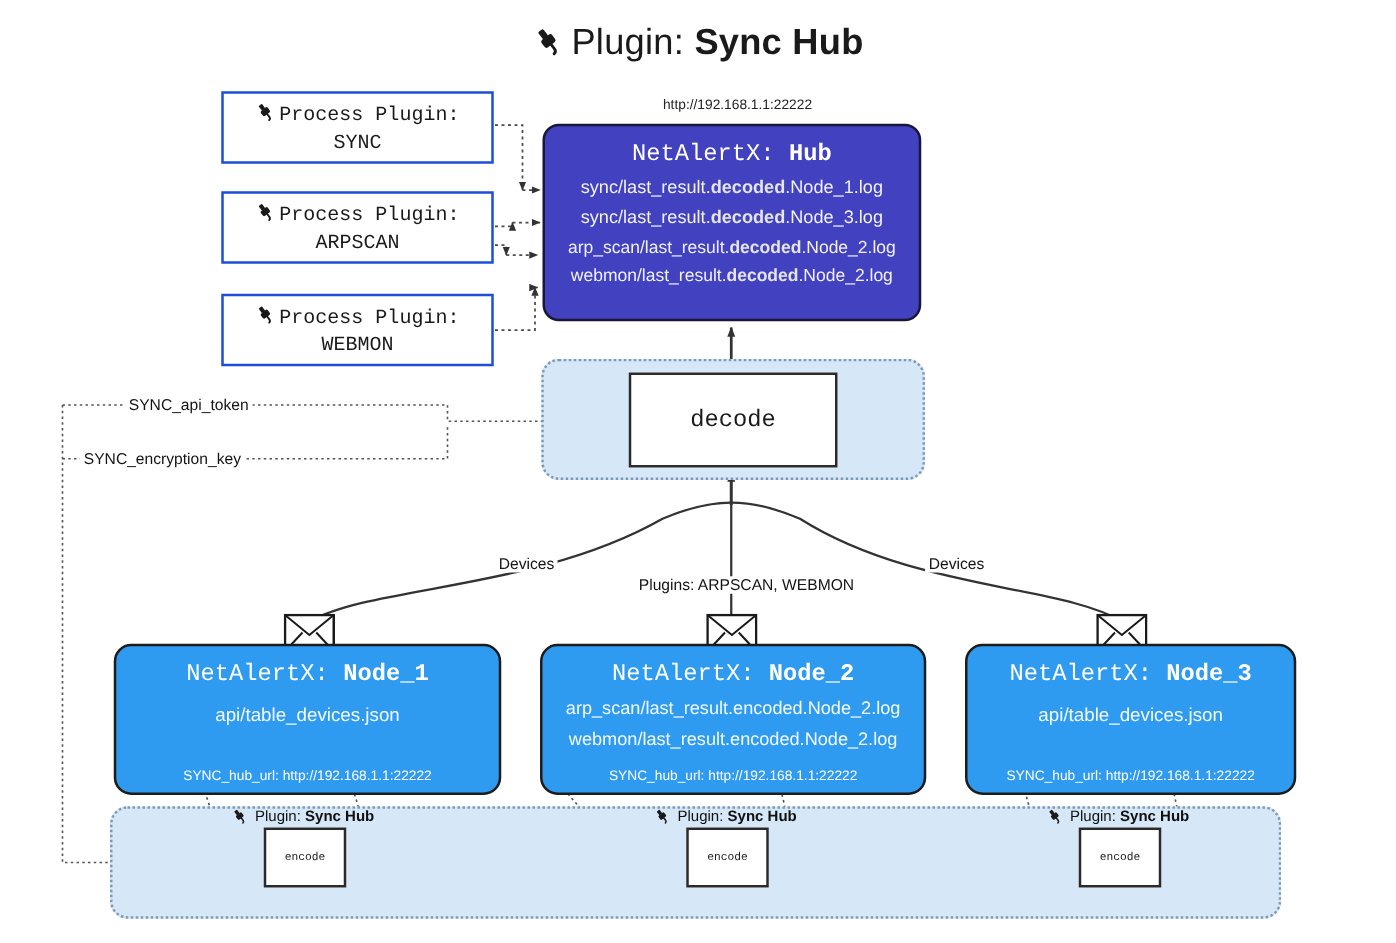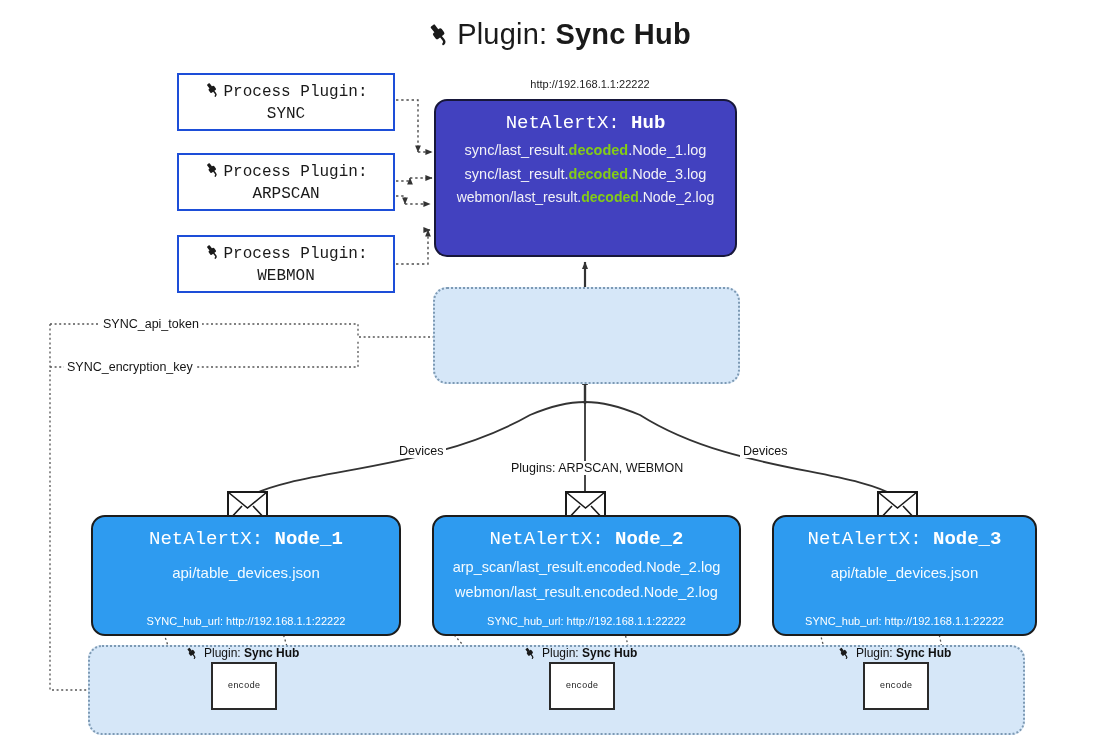--- a/index.html
+++ b/index.html
@@ -26,21 +26,21 @@
   .pbox .l2{white-space:nowrap;}
   .pbox .plug{margin-right:2px;vertical-align:-2px;}
 
   
   .hub{position:absolute;left:434px;top:99px;width:303px;height:158px;background:#4241bf;
        border:2px solid #17173a;border-radius:13px;box-sizing:border-box;color:#fff;}
   .hub-title{text-align:center;margin-top:11px;font-family:"Liberation Mono",monospace;
              font-size:19px;white-space:nowrap;}
   .hub-title b{font-weight:700;}
   .hub-line{font-size:14.5px;text-align:center;margin-top:8px;white-space:nowrap;color:#f2f2f7;}
-  .hub-line b{font-weight:700;color:#84cc16;}
+  .hub-line b{font-weight:700;color:#e5e5e5;}
   .hub-line.tight{font-size:14px;margin-top:7px;}
 
   
   .lcont{position:absolute;background:#d6e7f8;border:2px dotted #7d9ab4;
          border-radius:14px;box-sizing:border-box;}
   .decode-wrap{left:433px;top:287px;width:307px;height:97px;}
   .bottom-wrap{left:88px;top:645px;width:937px;height:90px;}
 
   .wbox{position:absolute;background:#fff;border:2px solid #2a2a2a;box-sizing:border-box;
         display:flex;align-items:center;justify-content:center;}
@@ -199,25 +199,29 @@
       <span>NetAlertX:</span>
       <b>Hub</b>
     </div>
     <div class="hub-line">
       <span>sync/last_result.</span><b>decoded</b><span>.Node_1.log</span>
     </div>
     <div class="hub-line">
       <span>sync/last_result.</span><b>decoded</b><span>.Node_3.log</span>
     </div>
     <div class="hub-line tight">
+      <span>arp_scan/last_result.</span><b>decoded</b><span>.Node_2.log</span>
+    </div>
+    <div class="hub-line tight">
       <span>webmon/last_result.</span><b>decoded</b><span>.Node_2.log</span>
     </div>
   </div>
 
   <div class="lcont decode-wrap"></div>
+  <div class="wbox decode">decode</div>
 
   <div class="elabel" id="lb-dev1">Devices</div>
   <div class="elabel" id="lb-dev2">Devices</div>
   <div class="elabel" id="lb-plugins">Plugins: ARPSCAN, WEBMON</div>
   <div class="elabel" id="lb-token">SYNC_api_token</div>
   <div class="elabel" id="lb-key">SYNC_encryption_key</div>
 
   <span style="position:absolute;left:227px;top:491px;">
     <svg width="41" height="31" viewBox="0 0 41 31">
       <rect x="1" y="1" width="39" height="29" fill="#fff" stroke="#1a1a1a" stroke-width="2"></rect>

